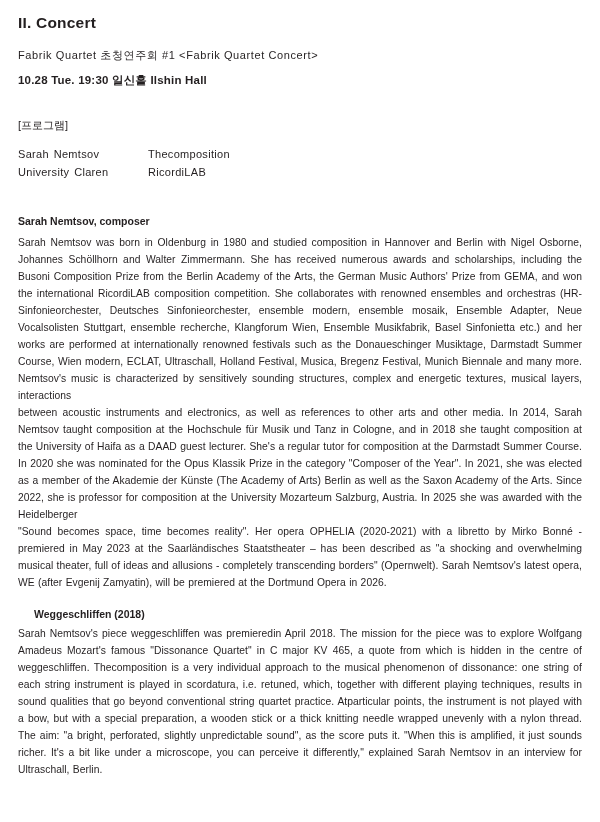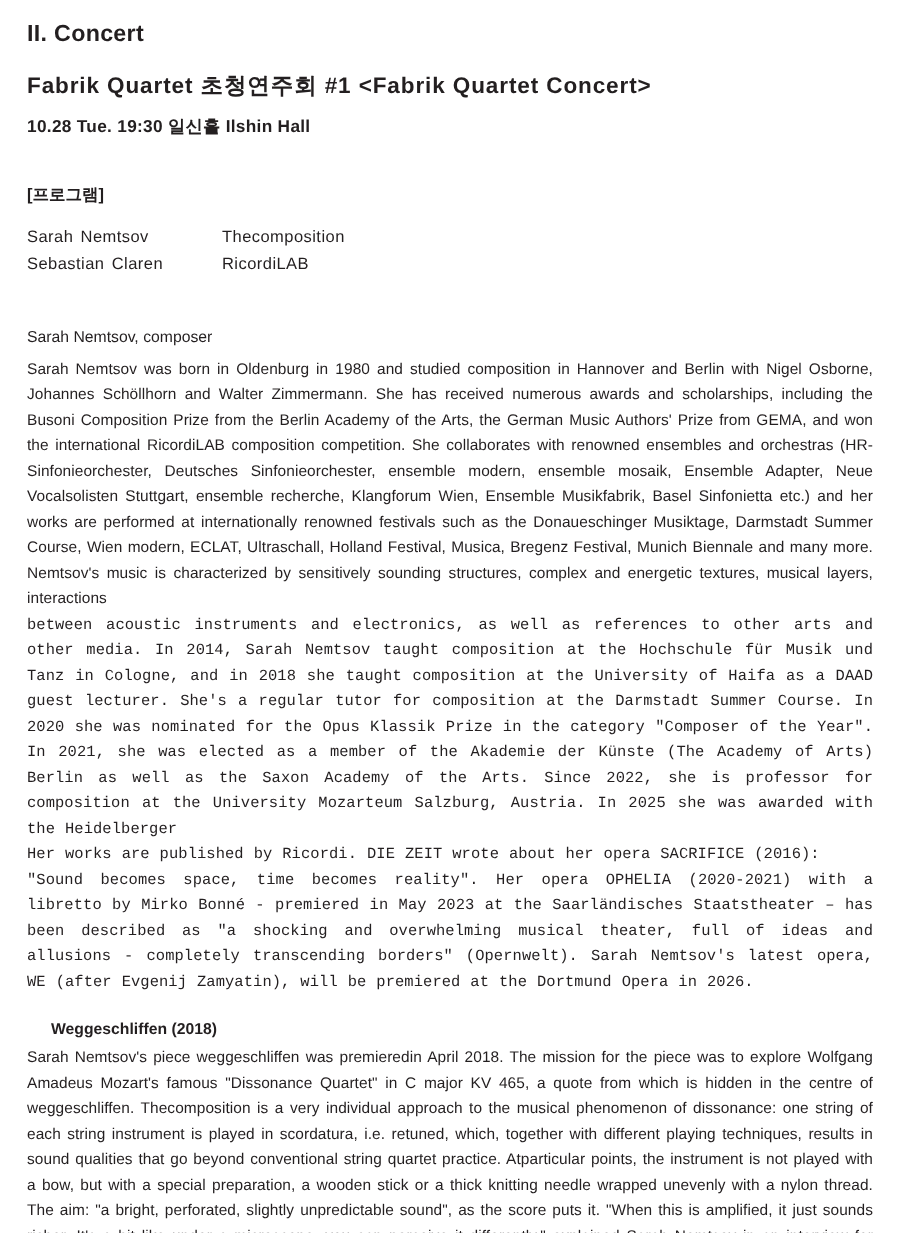--- a/index.html
+++ b/index.html
@@ -22,68 +22,67 @@
     position: relative;
   }
   .section-title {
     font-size: 15.5px;
     font-weight: bold;
     letter-spacing: 0.2px;
     margin: 0 0 16px 0;
     color: #231f20;
   }
   .concert-title {
-    font-size: 15px;
-    font-weight: bold;
+    font-size: 11px;
+    font-weight: normal;
     letter-spacing: 0.6px;
     margin: 0 0 10px 0;
   }
   .concert-datetime {
     font-size: 11.5px;
     font-weight: bold;
     letter-spacing: 0.2px;
     margin: 0 0 30px 0;
   }
   .program-heading {
     font-size: 11px;
-    font-weight: bold;
+    font-weight: normal;
     margin: 0 0 10px 0;
   }
   table.program {
     border-collapse: collapse;
     margin: 12px 0 34px 0;
     width: 100%;
   }
   table.program td {
     font-size: 11px;
     padding: 3px 0;
     vertical-align: top;
     letter-spacing: 0.3px;
     word-spacing: 1.5px;
   }
   table.program td.composer {
     width: 130px;
     white-space: nowrap;
   }
   .bio-heading {
     font-size: 10.5px;
-    font-weight: normal;
+    font-weight: bold;
     margin: 0 0 8px 0;
   }
   p.body {
     font-size: 10.3px;
     line-height: 1.65;
     margin: 0 0 0 0;
     text-align: justify;
     letter-spacing: 0.05px;
     word-spacing: 0.4px;
   }
   p.body + p.body {
     margin-top: 0;
-    font-family: Liberation Mono, monospace;
   }
   .work-heading {
     font-size: 10.5px;
     font-weight: bold;
     margin: 16px 0 6px 16px;
   }
 </style>
 </head>
 <body>
 
@@ -96,30 +95,29 @@
 
   <div class="program-heading">[프로그램]</div>
 
   <table class="program">
     <tbody>
       <tr>
         <td class="composer">Sarah  Nemtsov</td>
         <td class="work">Thecomposition</td>
       </tr>
       <tr>
-        <td class="composer">Sebastian  Claren</td>
+        <td class="composer">University  Claren</td>
         <td class="work">RicordiLAB</td>
       </tr>
     </tbody>
   </table>
 
   <div class="bio-heading">Sarah Nemtsov, composer</div>
 
   <p class="body">Sarah Nemtsov was born in Oldenburg in 1980 and studied composition in Hannover and Berlin with Nigel Osborne, Johannes Schöllhorn and Walter Zimmermann. She has received numerous awards and scholarships, including the Busoni Composition Prize from the Berlin Academy of the Arts, the German Music Authors' Prize from GEMA, and won the international RicordiLAB composition competition. She collaborates with renowned ensembles and orchestras (HR-Sinfonieorchester, Deutsches Sinfonieorchester, ensemble modern, ensemble mosaik, Ensemble Adapter, Neue Vocalsolisten Stuttgart, ensemble recherche, Klangforum Wien, Ensemble Musikfabrik, Basel Sinfonietta etc.) and her works are performed at internationally renowned festivals such as the Donaueschinger Musiktage, Darmstadt Summer Course, Wien modern, ECLAT, Ultraschall, Holland Festival, Musica, Bregenz Festival, Munich Biennale and many more. Nemtsov's music is characterized by sensitively sounding structures, complex and energetic textures, musical layers, interactions</p>
   <p class="body">between acoustic instruments and electronics, as well as references to other arts and other media. In 2014, Sarah Nemtsov taught composition at the Hochschule für Musik und Tanz in Cologne, and in 2018 she taught composition at the University of Haifa as a DAAD guest lecturer. She's a regular tutor for composition at the Darmstadt Summer Course. In 2020 she was nominated for the Opus Klassik Prize in the category "Composer of the Year". In 2021, she was elected as a member of the Akademie der Künste (The Academy of Arts) Berlin as well as the Saxon Academy of the Arts. Since 2022, she is professor for composition at the University Mozarteum Salzburg, Austria. In 2025 she was awarded with the Heidelberger</p>
-  <p class="body">Her works are published by Ricordi. DIE ZEIT wrote about her opera SACRIFICE (2016):</p>
   <p class="body">"Sound becomes space, time becomes reality". Her opera OPHELIA (2020-2021) with a libretto by Mirko Bonné - premiered in May 2023 at the Saarländisches Staatstheater – has been described as "a shocking and overwhelming musical theater, full of ideas and allusions - completely transcending borders" (Opernwelt). Sarah Nemtsov's latest opera, WE (after Evgenij Zamyatin), will be premiered at the Dortmund Opera in 2026.</p>
 
   <div class="work-heading">Weggeschliffen (2018)</div>
 
   <p class="body">Sarah Nemtsov's piece weggeschliffen was premieredin April 2018. The mission for the piece was to explore Wolfgang Amadeus Mozart's famous "Dissonance Quartet" in C major KV 465, a quote from which is hidden in the centre of weggeschliffen. Thecomposition is a very individual approach to the musical phenomenon of dissonance: one string of each string instrument is played in scordatura, i.e. retuned, which, together with different playing techniques, results in sound qualities that go beyond conventional string quartet practice. Atparticular points, the instrument is not played with a bow, but with a special preparation, a wooden stick or a thick knitting needle wrapped unevenly with a nylon thread. The aim: "a bright, perforated, slightly unpredictable sound", as the score puts it. "When this is amplified, it just sounds richer. It's a bit like under a microscope, you can perceive it differently," explained Sarah Nemtsov in an interview for Ultraschall, Berlin.</p>
 
 </div>
 
 </body></html>

